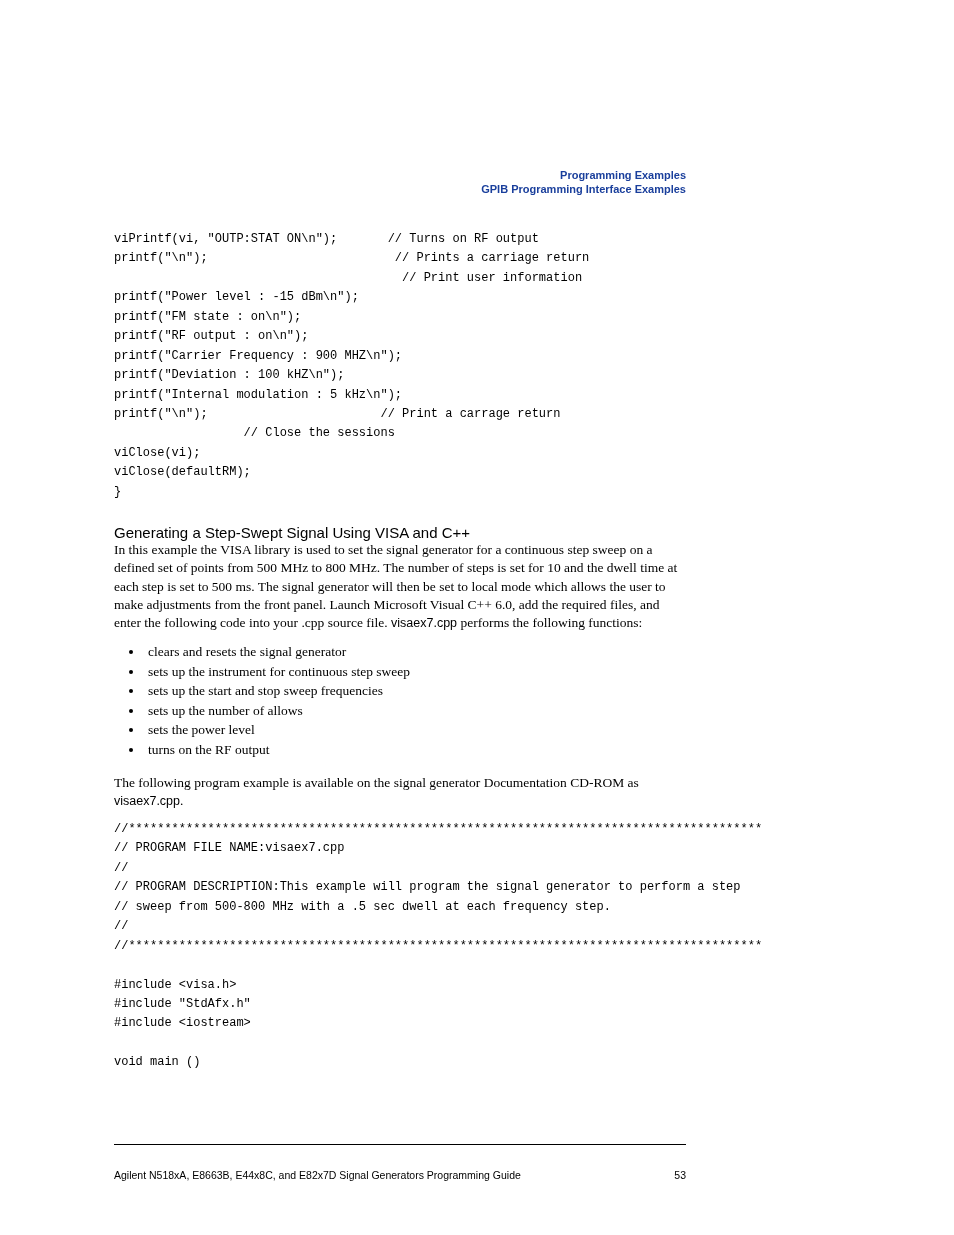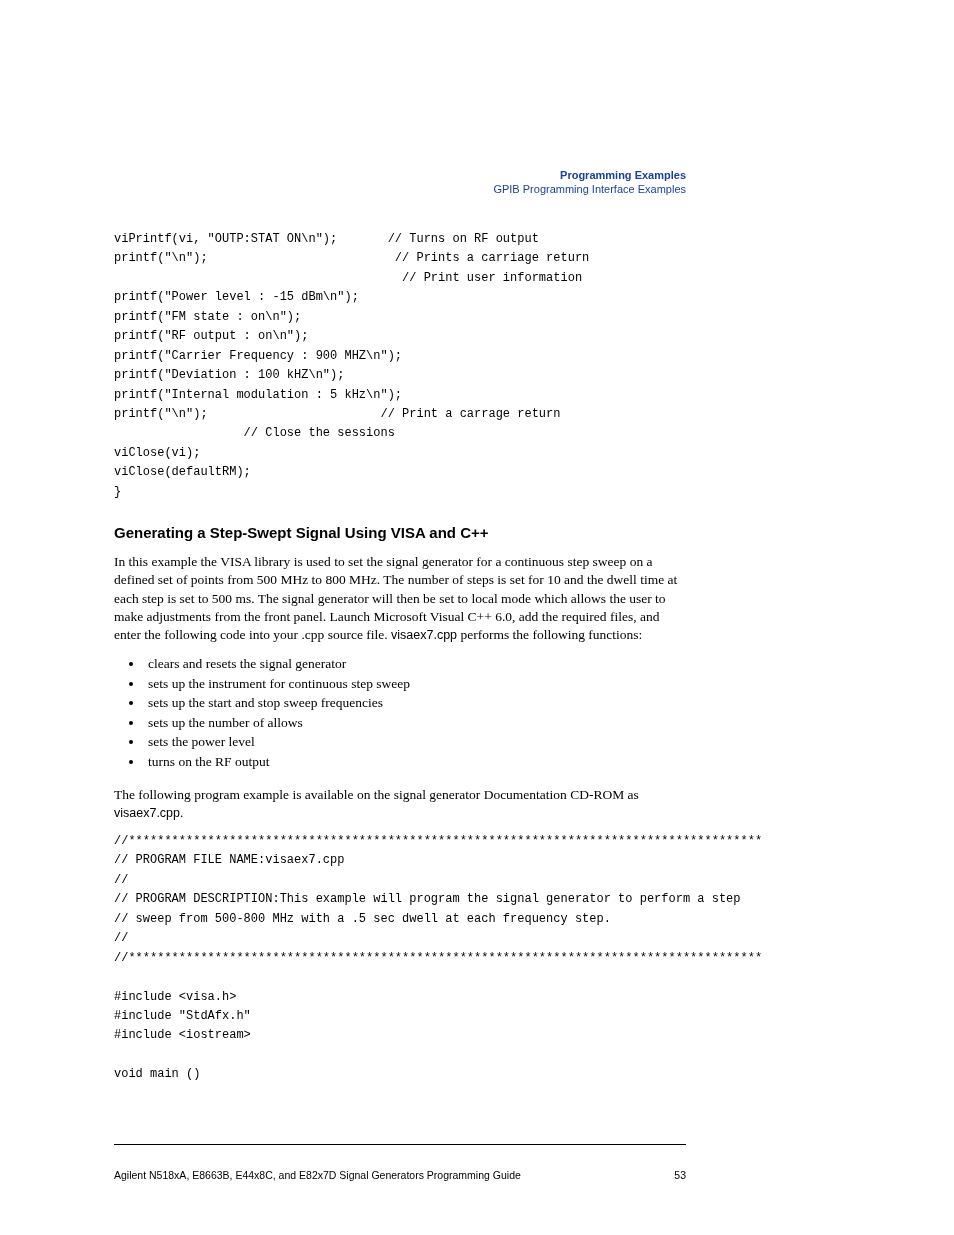--- a/index.html
+++ b/index.html
@@ -21,34 +21,33 @@
     position: absolute;
     top: 168px;
     right: 114px;
     text-align: right;
     font-family: Arial, Helvetica, sans-serif;
     font-size: 11px;
     color: #1a3f9c;
     line-height: 1.3;
   }
   .header-right .line1 { font-weight: bold; }
-  .header-right .line2 { font-weight: normal; }
+  .header-right .line2 { font-weight: bold; }
   .code {
     font-family: "Courier New", monospace;
     font-size: 12px;
     white-space: pre;
     line-height: 1.62;
     margin-top: 70px;
   }
   .section-title {
     font-family: Arial, Helvetica, sans-serif;
-    font-weight: bold;
+    font-weight: normal;
     font-size: 15px;
     margin-top: 22px;
-    margin-bottom: 12px;
   }
   .body-text {
     font-family: "Times New Roman", serif;
     font-size: 13.5px;
     line-height: 1.35;
     margin-bottom: 10px;
   }
   .body-text .mono {
     font-family: Liberation Sans, sans-serif;
     font-size: 12.5px;

